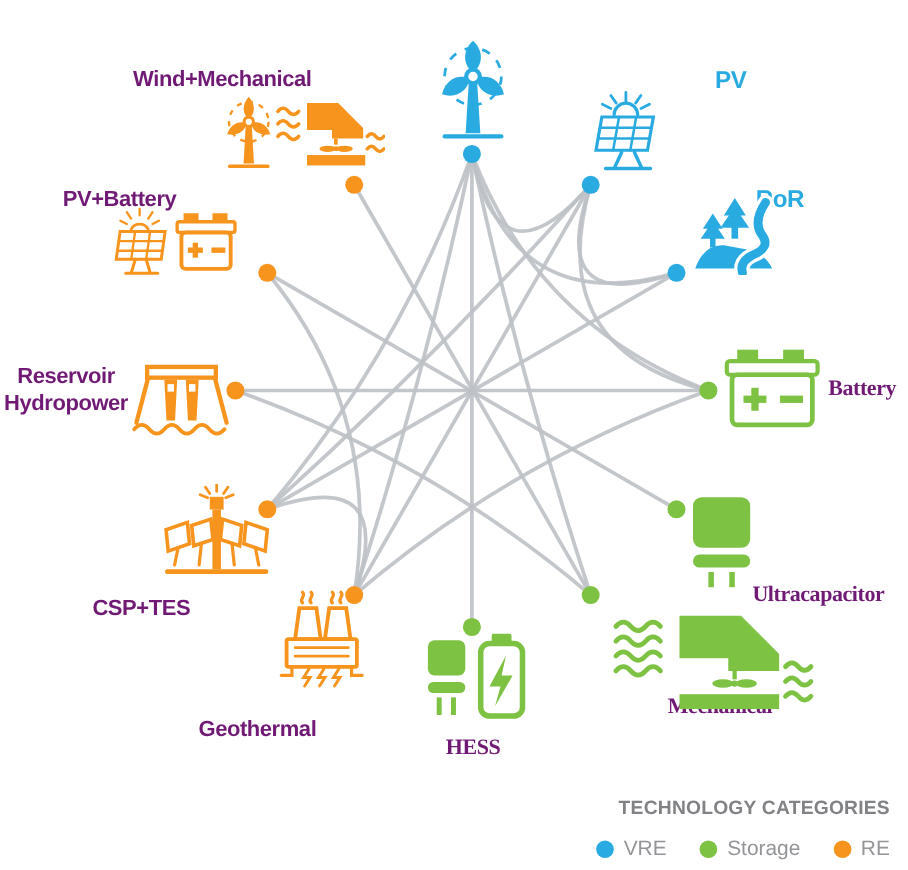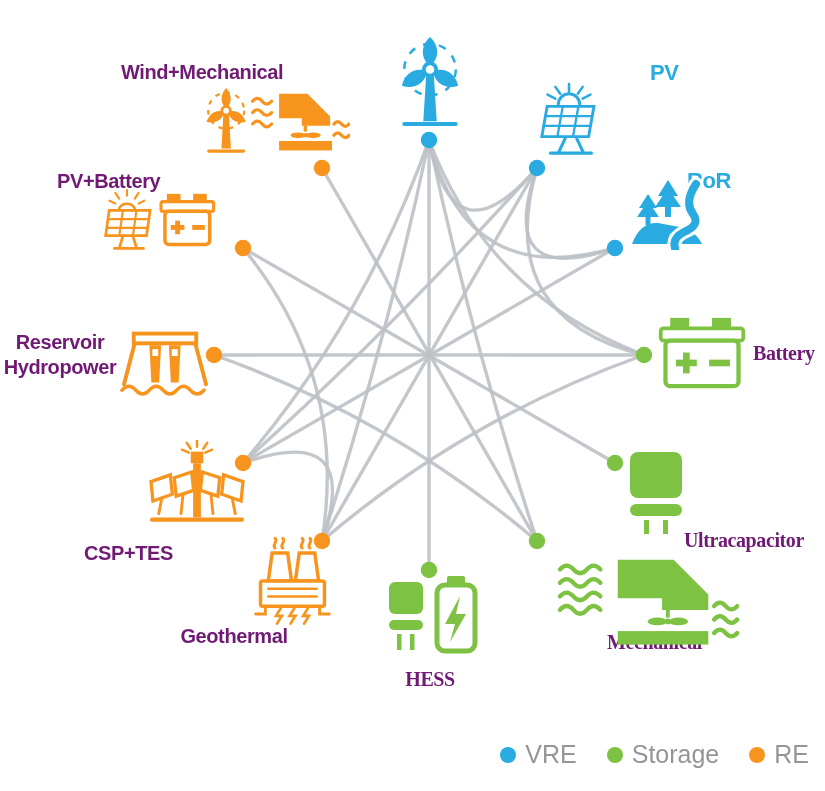--- a/index.html
+++ b/index.html
@@ -11,21 +11,21 @@
   .c-vre{color:#29ABE2;}
   .c-storage{color:#701a75;font-family:Liberation Serif, serif;}
   .c-re{color:#701a75;}
   #lbl-wind{left:380px;top:2px;width:100px;text-align:center;font-size:23px;}
   #lbl-pv{left:602px;top:60px;width:60px;font-size:22px;margin-left:48px;}
   #lbl-ror{left:687px;top:168px;width:70px;font-size:22px;}
   #lbl-battery{left:753px;top:342px;}
   #lbl-ultracapacitor{left:684px;top:529px;}
   #lbl-mechanical{left:592px;top:631px;width:125px;text-align:center;}
   #lbl-hess{left:399px;top:668px;width:62px;text-align:center;}
-  #lbl-geothermal{left:164px;top:625px;width:140px;text-align:center;}
+  #lbl-geothermal{left:164px;top:652px;width:140px;text-align:center;}
   #lbl-csp_tes{left:84px;top:526px;margin-top:16px;}
   #lbl-reservoir{left:2px;top:330px;width:116px;text-align:center;line-height:25px;}
   #lbl-pv_battery{left:57px;top:170px;}
   #lbl-wind_mech{left:121px;top:61px;}
   
   #ic-wind{left:387px;top:32px;}
   #ic-pv{left:530px;top:82px;}
   #ic-ror{left:628px;top:170px;}
   #ic-battery{left:656px;top:316px;}
   #ic-ultracapacitor{left:620px;top:450px;}
@@ -33,21 +33,21 @@
   #ic-hess{left:383px;top:576px;}
   #ic-geothermal{left:246px;top:536px;}
   #ic-csp_tes{left:146px;top:440px;}
   #ic-reservoir{left:120px;top:316px;}
   #ic-pv_battery{left:96px;top:188px;}
   #ic-wind_mech{left:194px;top:84px;}
   
   #legend{position:absolute;right:16px;top:724px;text-align:right;}
   #legend-title{font-weight:bold;font-size:17.5px;color:#808285;letter-spacing:0.2px;}
   #legend-items{display:flex;justify-content:space-between;gap:30px;margin-top:16px;
-                font-size:25px;color:#939598;align-items:center;}
+                font-size:19px;color:#939598;align-items:center;}
   .legend-item{display:flex;align-items:center;gap:9px;}
   .ldot{width:16px;height:16px;border-radius:50%;display:inline-block;}
   .ldot.vre{background:#29ABE2;}
   .ldot.storage{background:#7DC242;}
   .ldot.re{background:#F7941E;}
 </style>
 </head>
 <body>
 
 <div id="figure">
@@ -284,20 +284,21 @@
       <path d="M90,10 L120,10 L144,34 L144,44 L114,44 L114,36 L90,36 Z"></path>
       <rect x="116" y="44" width="3.5" height="6"></rect>
       <ellipse cx="110" cy="54" rx="8" ry="3"></ellipse>
       <ellipse cx="126" cy="54" rx="8" ry="3"></ellipse>
       <circle cx="118" cy="54" r="2.4"></circle>
       <rect x="90" y="60" width="56" height="10"></rect>
     </g>
   </svg>
 
   <div id="legend">
+    <div id="legend-title">TECHNOLOGY CATEGORIES</div>
     <div id="legend-items">
       <span class="legend-item">
         <span class="ldot vre"></span>
         <span>VRE</span>
       </span>
       <span class="legend-item">
         <span class="ldot storage"></span>
         <span>Storage</span>
       </span>
       <span class="legend-item">

